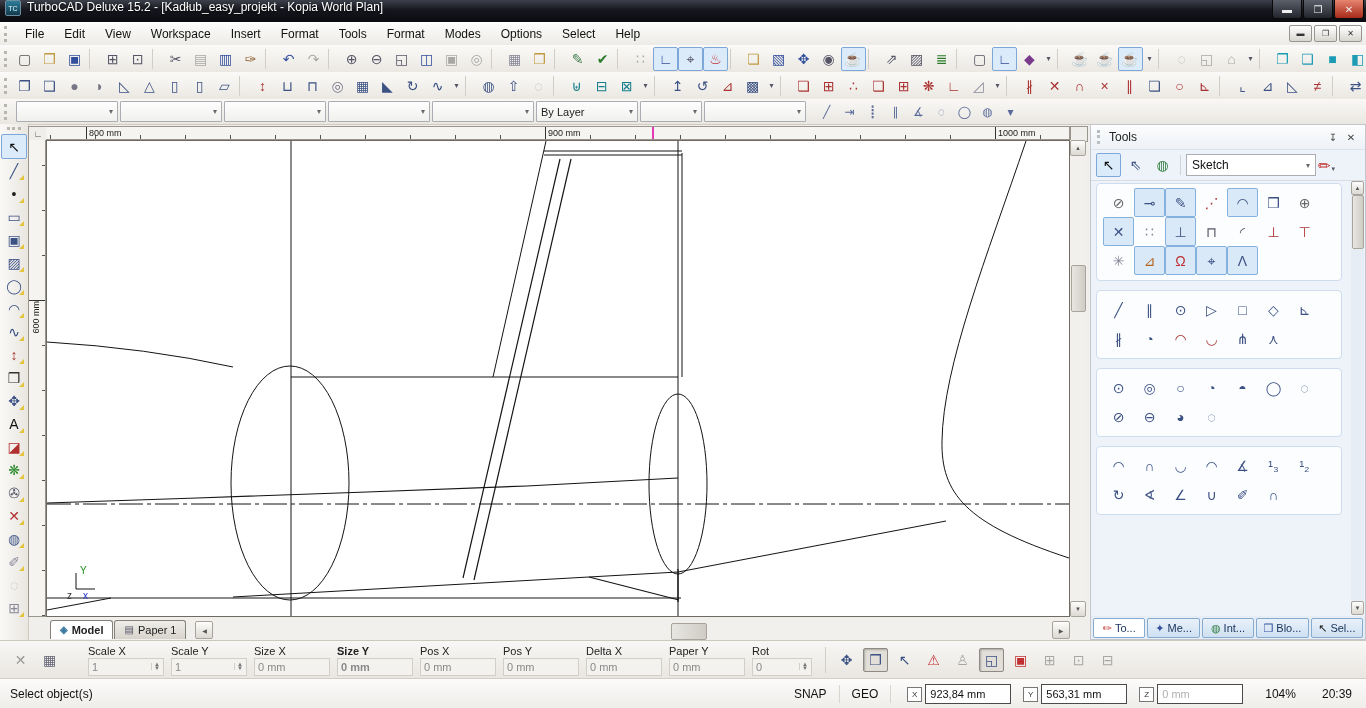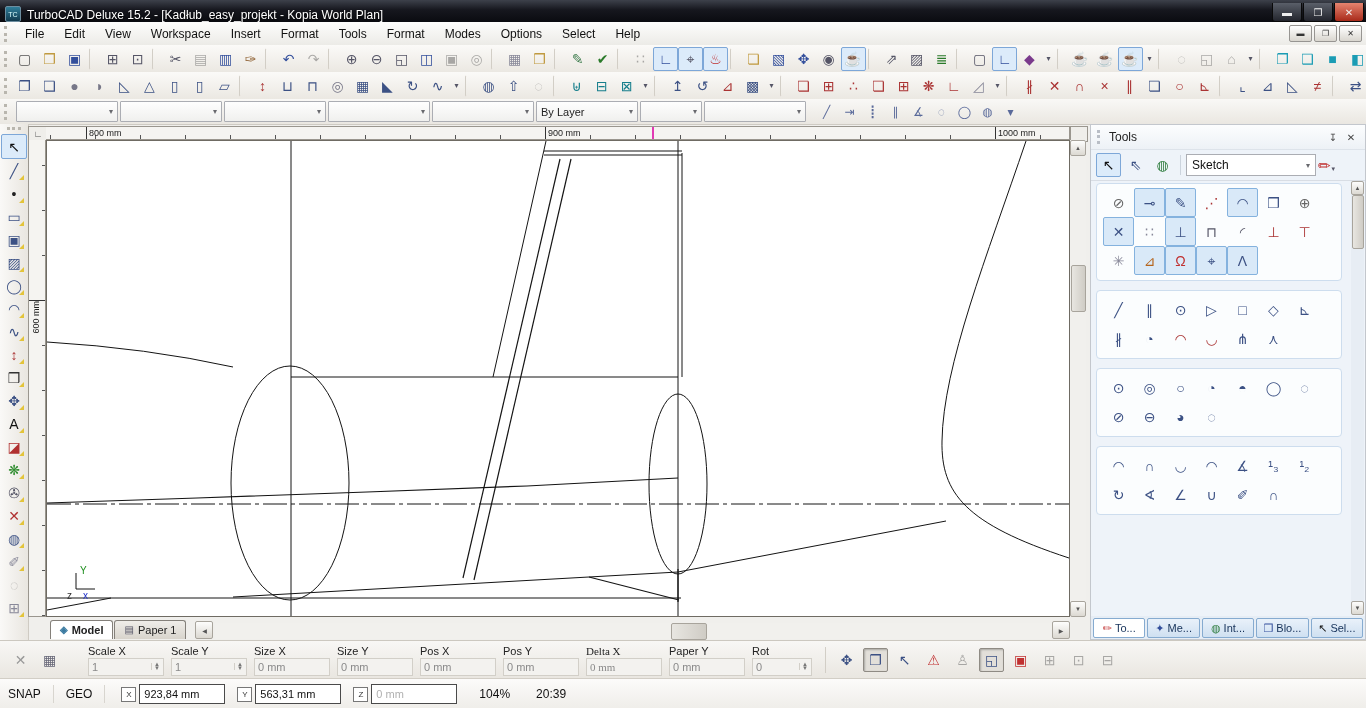--- a/index.html
+++ b/index.html
@@ -1,21 +1,21 @@
 <!DOCTYPE html>
 <html><head>
 <meta charset="utf-8">
 <style>
   html,body{margin:0;padding:0}
   body{width:1366px;height:708px;position:relative;overflow:hidden;background:#f0efec;
        font-family:"Liberation Sans",sans-serif;font-size:12px;color:#111;-webkit-user-select:none}
   .g{line-height:1}
   
   #titlebar{position:absolute;left:0;top:0;width:1366px;height:22px;
-    background:linear-gradient(#3d414b,#16171e 45%,#0a0b10);display:flex;align-items:flex-end;color:#fff}
+    background:linear-gradient(#3d414b,#16171e 45%,#0a0b10);display:flex;align-items:flex-start;color:#fff}
   #appicon{width:14px;height:14px;margin:0 6px 0 5px;background:linear-gradient(#2f7e9a,#123a4e);
     border:1px solid #6d8ea0;border-radius:2px;display:grid;place-items:center;font-size:7px;color:#dff}
   #titletext{font-size:12px;text-shadow:0 1px 2px #000;white-space:nowrap}
   #winbtns{margin-left:auto;display:flex;margin-right:2px}
   .wbtn{width:28px;height:18px;display:grid;place-items:center;font-size:10px;color:#eee;
     background:linear-gradient(#5a5f69,#23252d);border:1px solid #0a0a0a;border-top:none;margin-left:1px;border-radius:0 0 3px 3px}
   .wbtn.close{background:linear-gradient(#e5846f,#a8structure2a1a);background:linear-gradient(#e5846f,#a82a1a)}
   
   #menubar{position:absolute;left:0;top:22px;width:1366px;height:23px;
     background:linear-gradient(#fdfdfc,#ecebe7);border-bottom:1px solid #d7d3cb;display:flex;align-items:center}
@@ -997,39 +997,39 @@
             <i>▼</i>
           </span>
         </span>
   </span>
       <span class="field" style="width: 76px;">
     <span class="flabel lbl">Size X</span>
     <span class="fbox">
           <span class="val">0 mm</span>
         </span>
   </span>
-      <span class="field" style="width: 76px;">
+      <span class="field" style="width: 76px; font-weight: bold;">
     <span class="flabel lbl">Size Y</span>
     <span class="fbox">
           <span class="val">0 mm</span>
         </span>
   </span>
       <span class="field" style="width: 76px;">
     <span class="flabel lbl">Pos X</span>
     <span class="fbox">
           <span class="val">0 mm</span>
         </span>
   </span>
       <span class="field" style="width: 76px;">
     <span class="flabel lbl">Pos Y</span>
     <span class="fbox">
           <span class="val">0 mm</span>
         </span>
   </span>
-      <span class="field" style="width: 76px; font-family: Liberation Serif, serif;">
+      <span class="field" style="width: 76px;">
     <span class="flabel lbl">Delta X</span>
     <span class="fbox">
           <span class="val">0 mm</span>
         </span>
   </span>
       <span class="field" style="width: 76px;">
     <span class="flabel lbl">Paper Y</span>
     <span class="fbox">
           <span class="val">0 mm</span>
         </span>
@@ -1074,20 +1074,21 @@
       <span class="tbi dis">
         <span class="g">⊡</span>
       </span>
       <span class="tbi dis">
         <span class="g">⊟</span>
       </span>
     </span>
 </div>
 
 <div id="statusbar">
+  <span id="msg">Select object(s)</span>
   <span class="stog">SNAP</span>
   <span class="ssep"></span>
   <span class="stog">GEO</span>
   <span class="ssep"></span>
   <span style="display:flex;align-items:center">
       <span class="coord">
     <span class="axchip">
           <span class="axis">X</span>
         </span>
     <span class="cbox">

